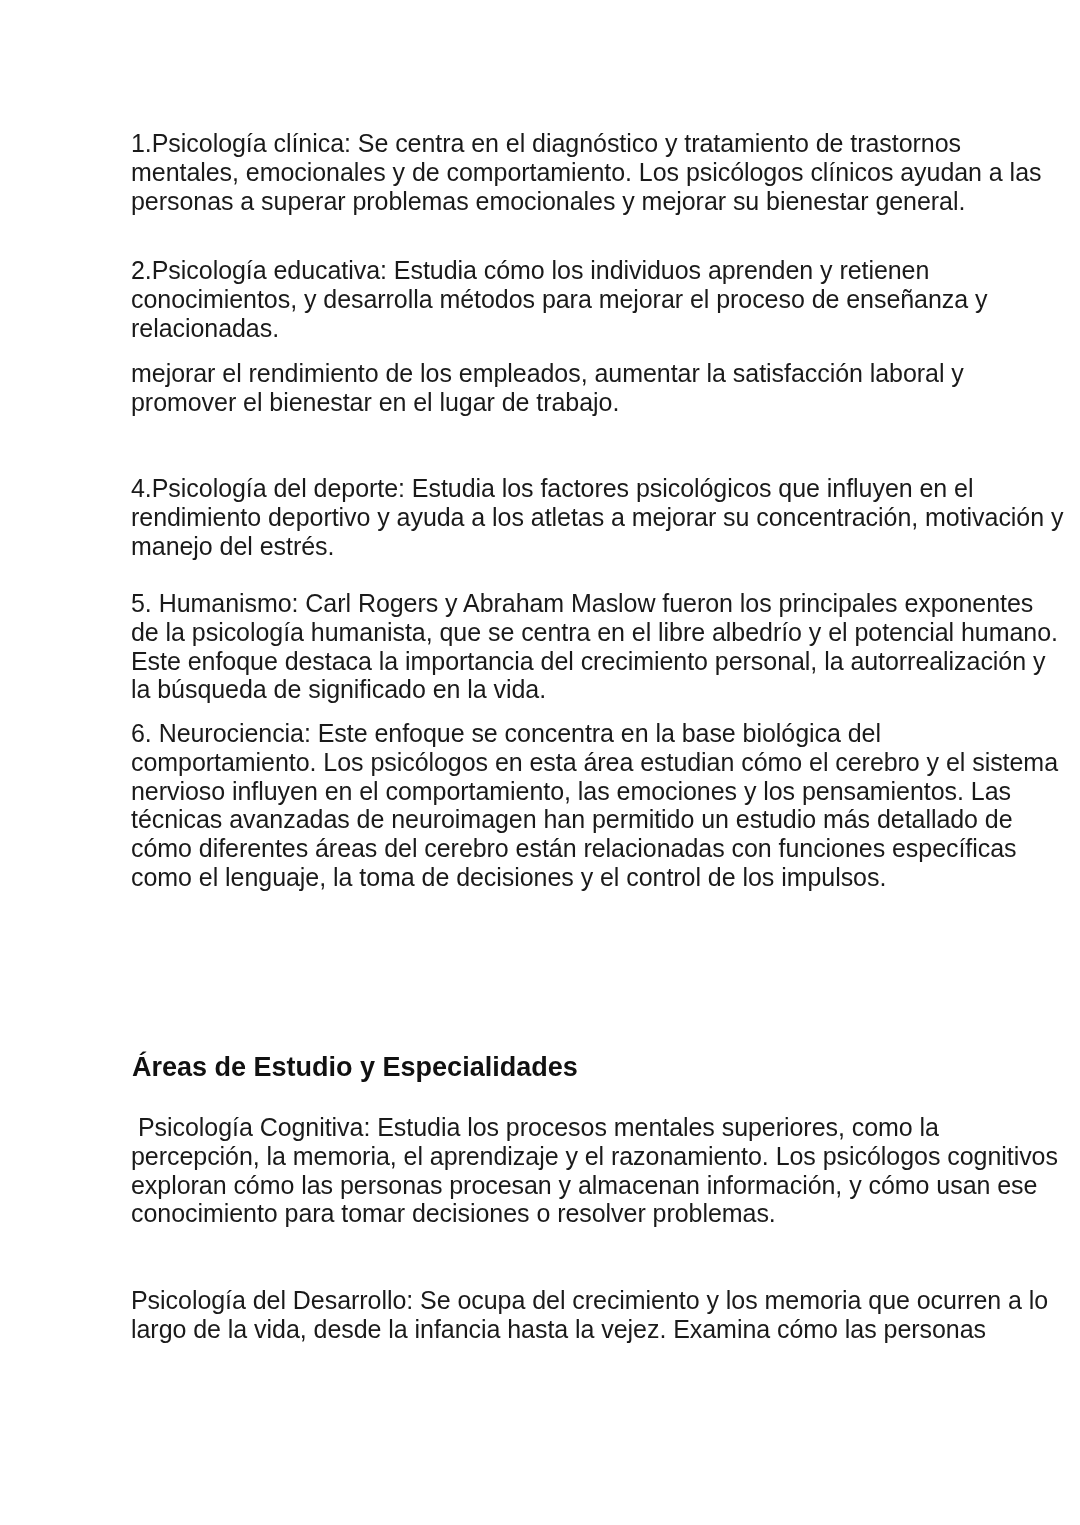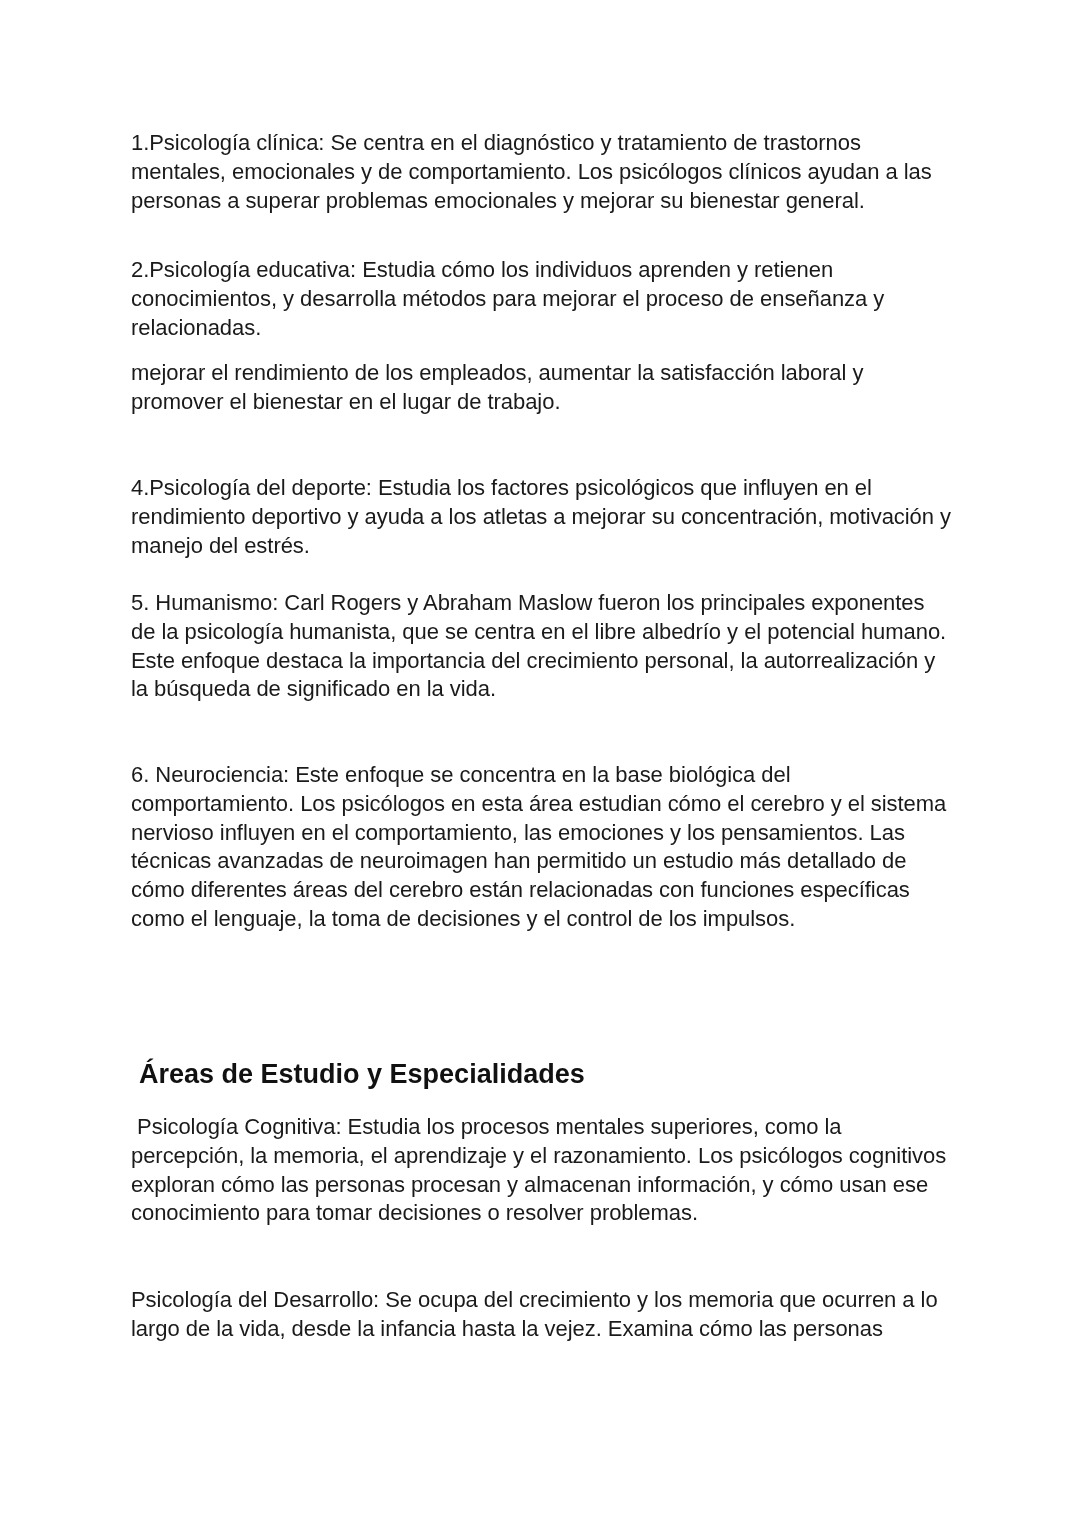--- a/index.html
+++ b/index.html
@@ -19,31 +19,31 @@
       position: absolute;
       left: 131px;
       top: 0;
       width: 830px;
     }
     .para {
       position: absolute;
       left: 0;
       width: 830px;
       margin: 0;
-      font-size: 22px;
+      font-size: 25px;
       line-height: 28.8px;
       letter-spacing: -0.05px;
       white-space: normal;
     }
     .line { display: block; white-space: nowrap; }
     .heading {
       position: absolute;
       left: 0;
       width: 830px;
-      margin: 8px;
+      margin: 1px;
       font-size: 27px;
       font-weight: bold;
       line-height: 34px;
       color: #111111;
     }
   </style>
 </head>
 <body>
 
 <div class="page">
@@ -71,21 +71,21 @@
     <span class="line">manejo del estrés.</span>
   </p>
 
   <p class="para" style="top:589px">
     <span class="line">5. Humanismo: Carl Rogers y Abraham Maslow fueron los principales exponentes</span>
     <span class="line">de la psicología humanista, que se centra en el libre albedrío y el potencial humano.</span>
     <span class="line">Este enfoque destaca la importancia del crecimiento personal, la autorrealización y</span>
     <span class="line">la búsqueda de significado en la vida.</span>
   </p>
 
-  <p class="para" style="top:761px">
+  <p class="para" style="top:719px">
     <span class="line">6. Neurociencia: Este enfoque se concentra en la base biológica del</span>
     <span class="line">comportamiento. Los psicólogos en esta área estudian cómo el cerebro y el sistema</span>
     <span class="line">nervioso influyen en el comportamiento, las emociones y los pensamientos. Las</span>
     <span class="line">técnicas avanzadas de neuroimagen han permitido un estudio más detallado de</span>
     <span class="line">cómo diferentes áreas del cerebro están relacionadas con funciones específicas</span>
     <span class="line">como el lenguaje, la toma de decisiones y el control de los impulsos.</span>
   </p>
 
   <h2 class="heading" style="top:1049px">Áreas de Estudio y Especialidades</h2>
 

